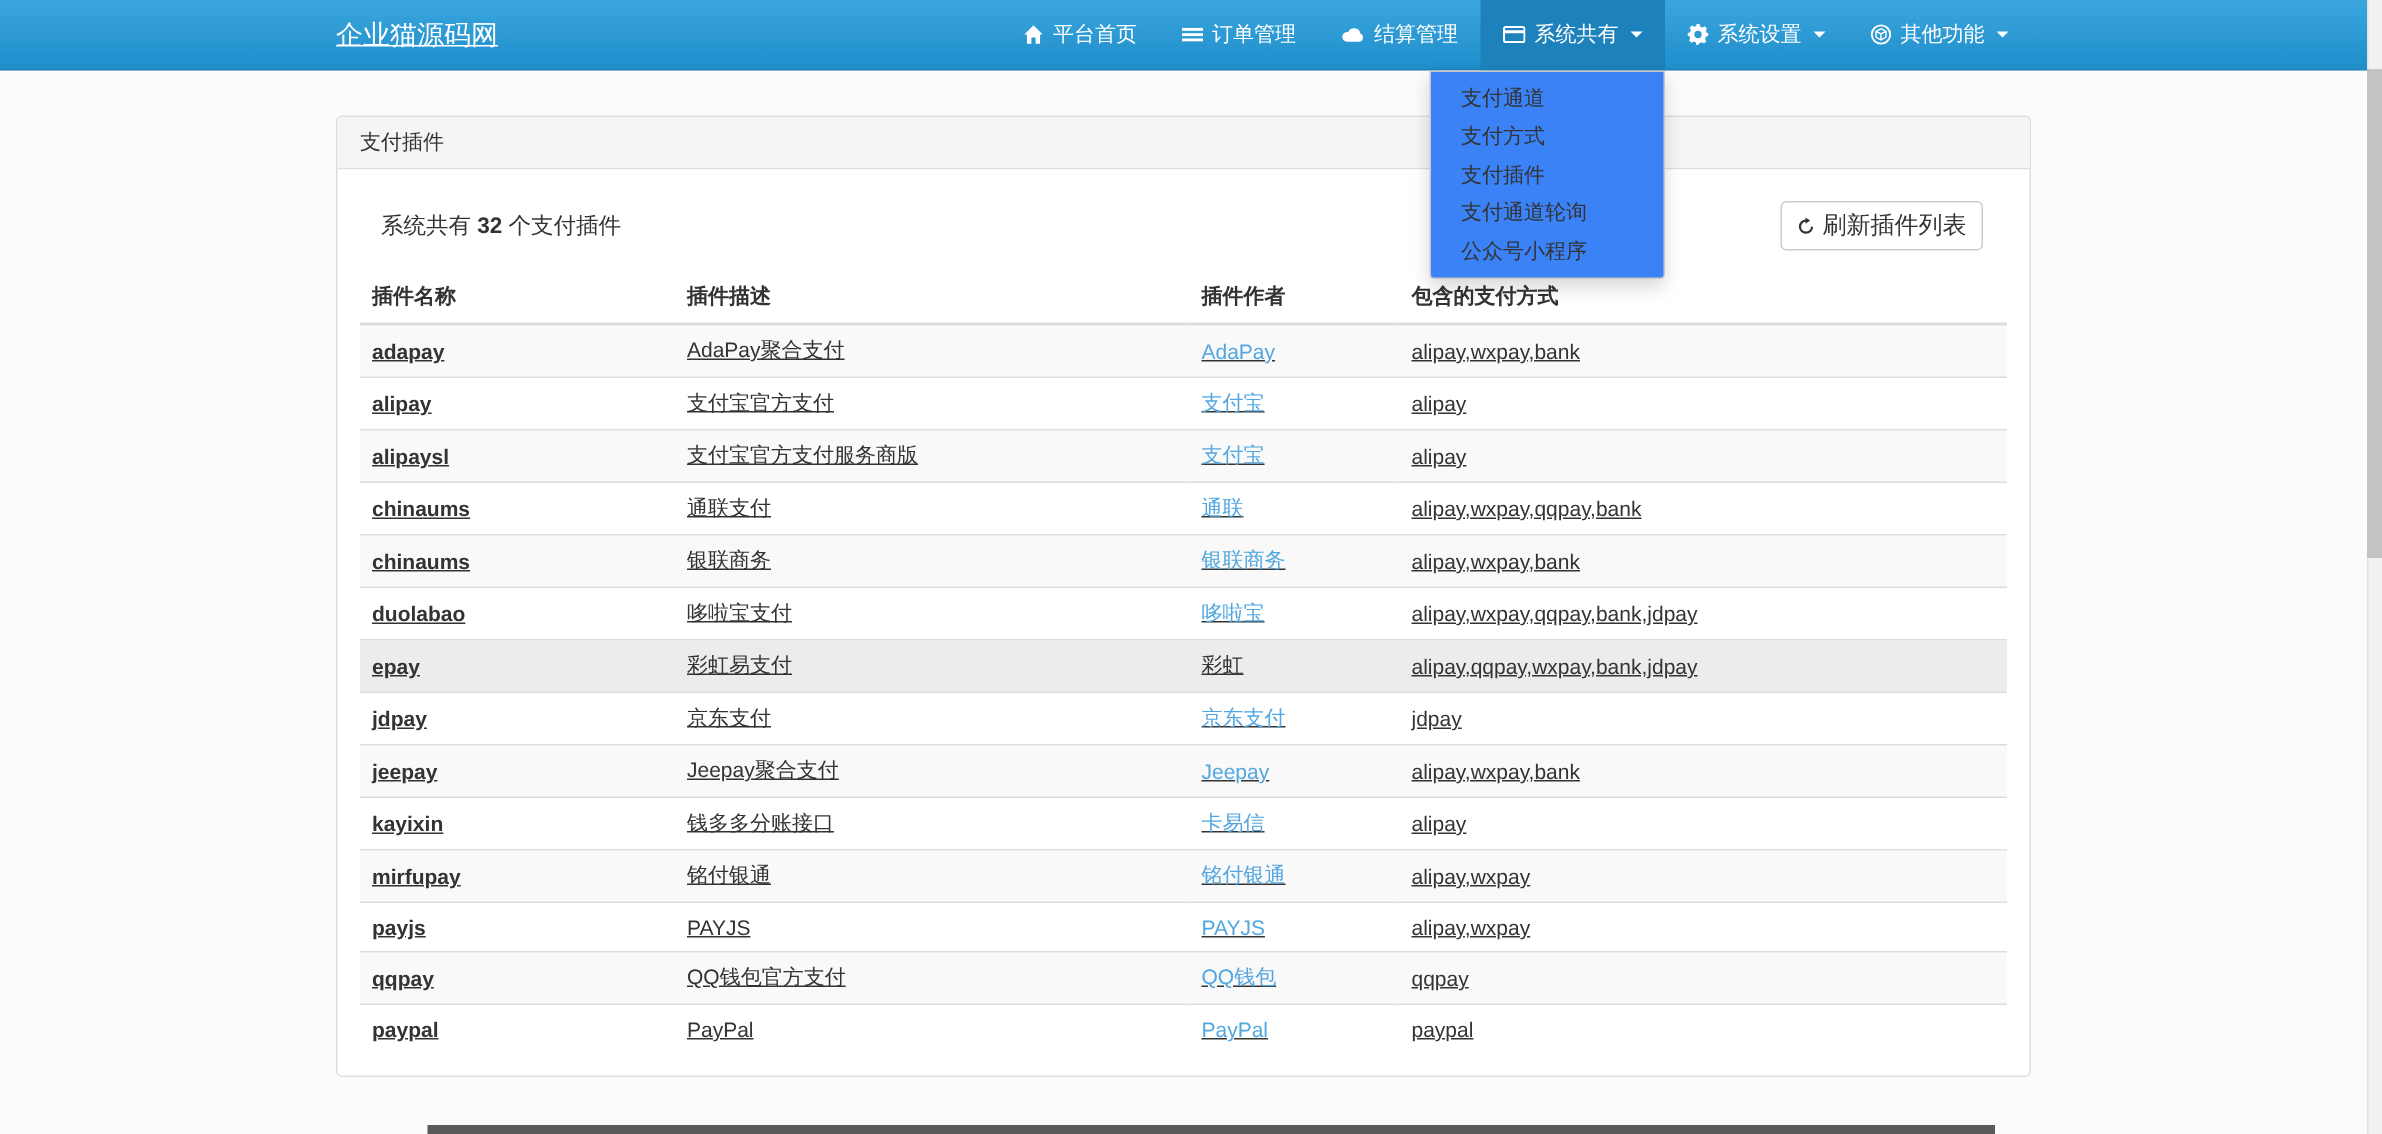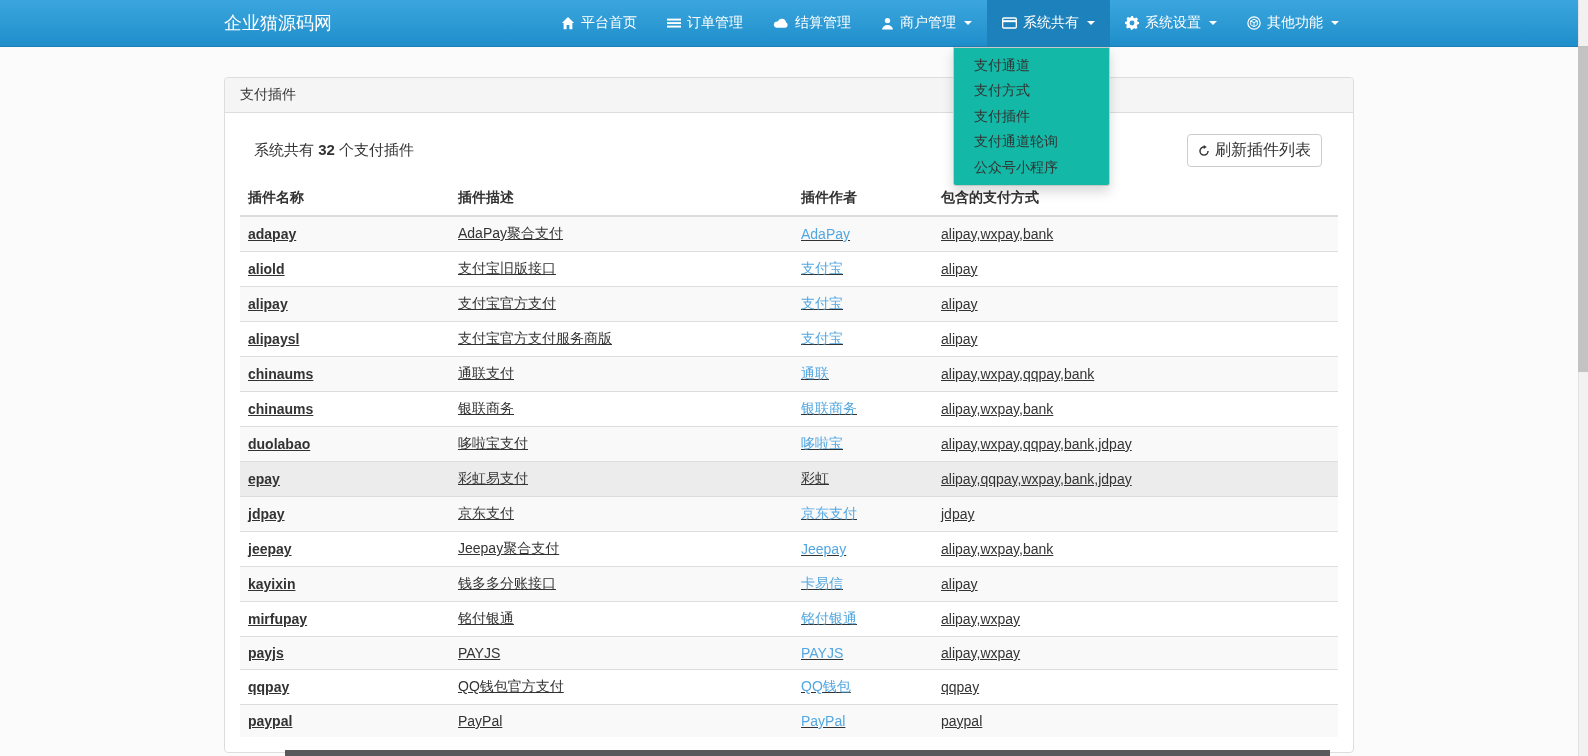--- a/index.html
+++ b/index.html
@@ -11,39 +11,39 @@
   .page { width:1578px; position:relative; }
 
   
   .navbar {
     height:47px;
     background:linear-gradient(180deg,#3ba6de,#1f8ecb);
     border-bottom:1px solid #1e7fb6;
     position:relative; z-index:20;
   }
   .navbar-inner { width:1130px; margin:0 auto; height:100%; display:flex; align-items:center; }
-  .brand { color:#fff; font-size:18px; white-space:nowrap; }
+  .brand { color:#fff; font-size:18px; white-space:nowrap;text-decoration:underline; }
   .nav-menu { margin-left:auto; display:flex; height:47px; list-style:none; }
   .nav-item {
     display:flex; align-items:center; gap:6px;
     padding:0 15px; color:#fff; font-size:14px; cursor:pointer;
     position:relative; white-space:nowrap;
   }
   .nav-item.active { background:#1d82bb; }
   .nav-item svg { display:block; }
   .caret {
     display:inline-block; width:0; height:0; margin-left:2px;
     border-left:4px solid transparent; border-right:4px solid transparent;
     border-top:4px solid #fff;
   }
 
   
   .dropdown {
     position:absolute; top:47px; right:0; width:157px;
-    background:#14b8a6; border:1px solid #c8c8c8; border-radius:0 0 3px 3px;
+    background:#3b82f6; border:1px solid #c8c8c8; border-radius:0 0 3px 3px;
     box-shadow:0 6px 12px rgba(0,0,0,.15);
     padding:5px 0; z-index:30;
   }
   .dropdown-item {
     display:block; padding:0 20px; line-height:25.5px;
     font-size:14px; color:#333; cursor:pointer; white-space:nowrap;
   }
 
   
   .panel {
@@ -133,30 +133,20 @@
 
         <li class="nav-item">
           <span>
             <svg width="16" height="12" viewBox="0 0 20 14" fill="#fff">
                 <path d="M5 13 a4 4 0 1 1 .9-7.9 A5.4 5.4 0 0 1 16.2 6.2 A3.6 3.6 0 0 1 15.5 13 Z"></path>
               </svg>
           </span>
           <span>结算管理</span>
         </li>
 
-        <li class="nav-item">
-          <span>
-            <svg width="13" height="13" viewBox="0 0 16 16" fill="#fff">
-                <circle cx="8" cy="4.4" r="3.3"></circle>
-                <path d="M1.3 15.5 a6.7 5.6 0 0 1 13.4 0 z"></path>
-              </svg>
-          </span>
-          <span>商户管理</span>
-          <span class="caret"></span>
-        </li>
 
         <li class="nav-item active">
           <span>
             <svg width="15" height="12" viewBox="0 0 18 14">
                 <rect x="0.8" y="1" width="16.4" height="12" rx="1.5" fill="none" stroke="#fff" stroke-width="1.6"></rect>
                 <rect x="0.8" y="3.6" width="16.4" height="2.4" fill="#fff"></rect>
               </svg>
           </span>
           <span>系统共有</span>
           <span class="caret"></span>
@@ -232,26 +222,20 @@
           </tr>
         </thead>
         <tbody>
           <tr>
             <td class="cell-name">adapay</td>
             <td>AdaPay聚合支付</td>
             <td><a class="author-link">AdaPay</a></td>
             <td>alipay,wxpay,bank</td>
           </tr>
           <tr>
-            <td class="cell-name">aliold</td>
-            <td>支付宝旧版接口</td>
-            <td><a class="author-link">支付宝</a></td>
-            <td>alipay</td>
-          </tr>
-          <tr>
             <td class="cell-name">alipay</td>
             <td>支付宝官方支付</td>
             <td><a class="author-link">支付宝</a></td>
             <td>alipay</td>
           </tr>
           <tr>
             <td class="cell-name">alipaysl</td>
             <td>支付宝官方支付服务商版</td>
             <td><a class="author-link">支付宝</a></td>
             <td>alipay</td>

